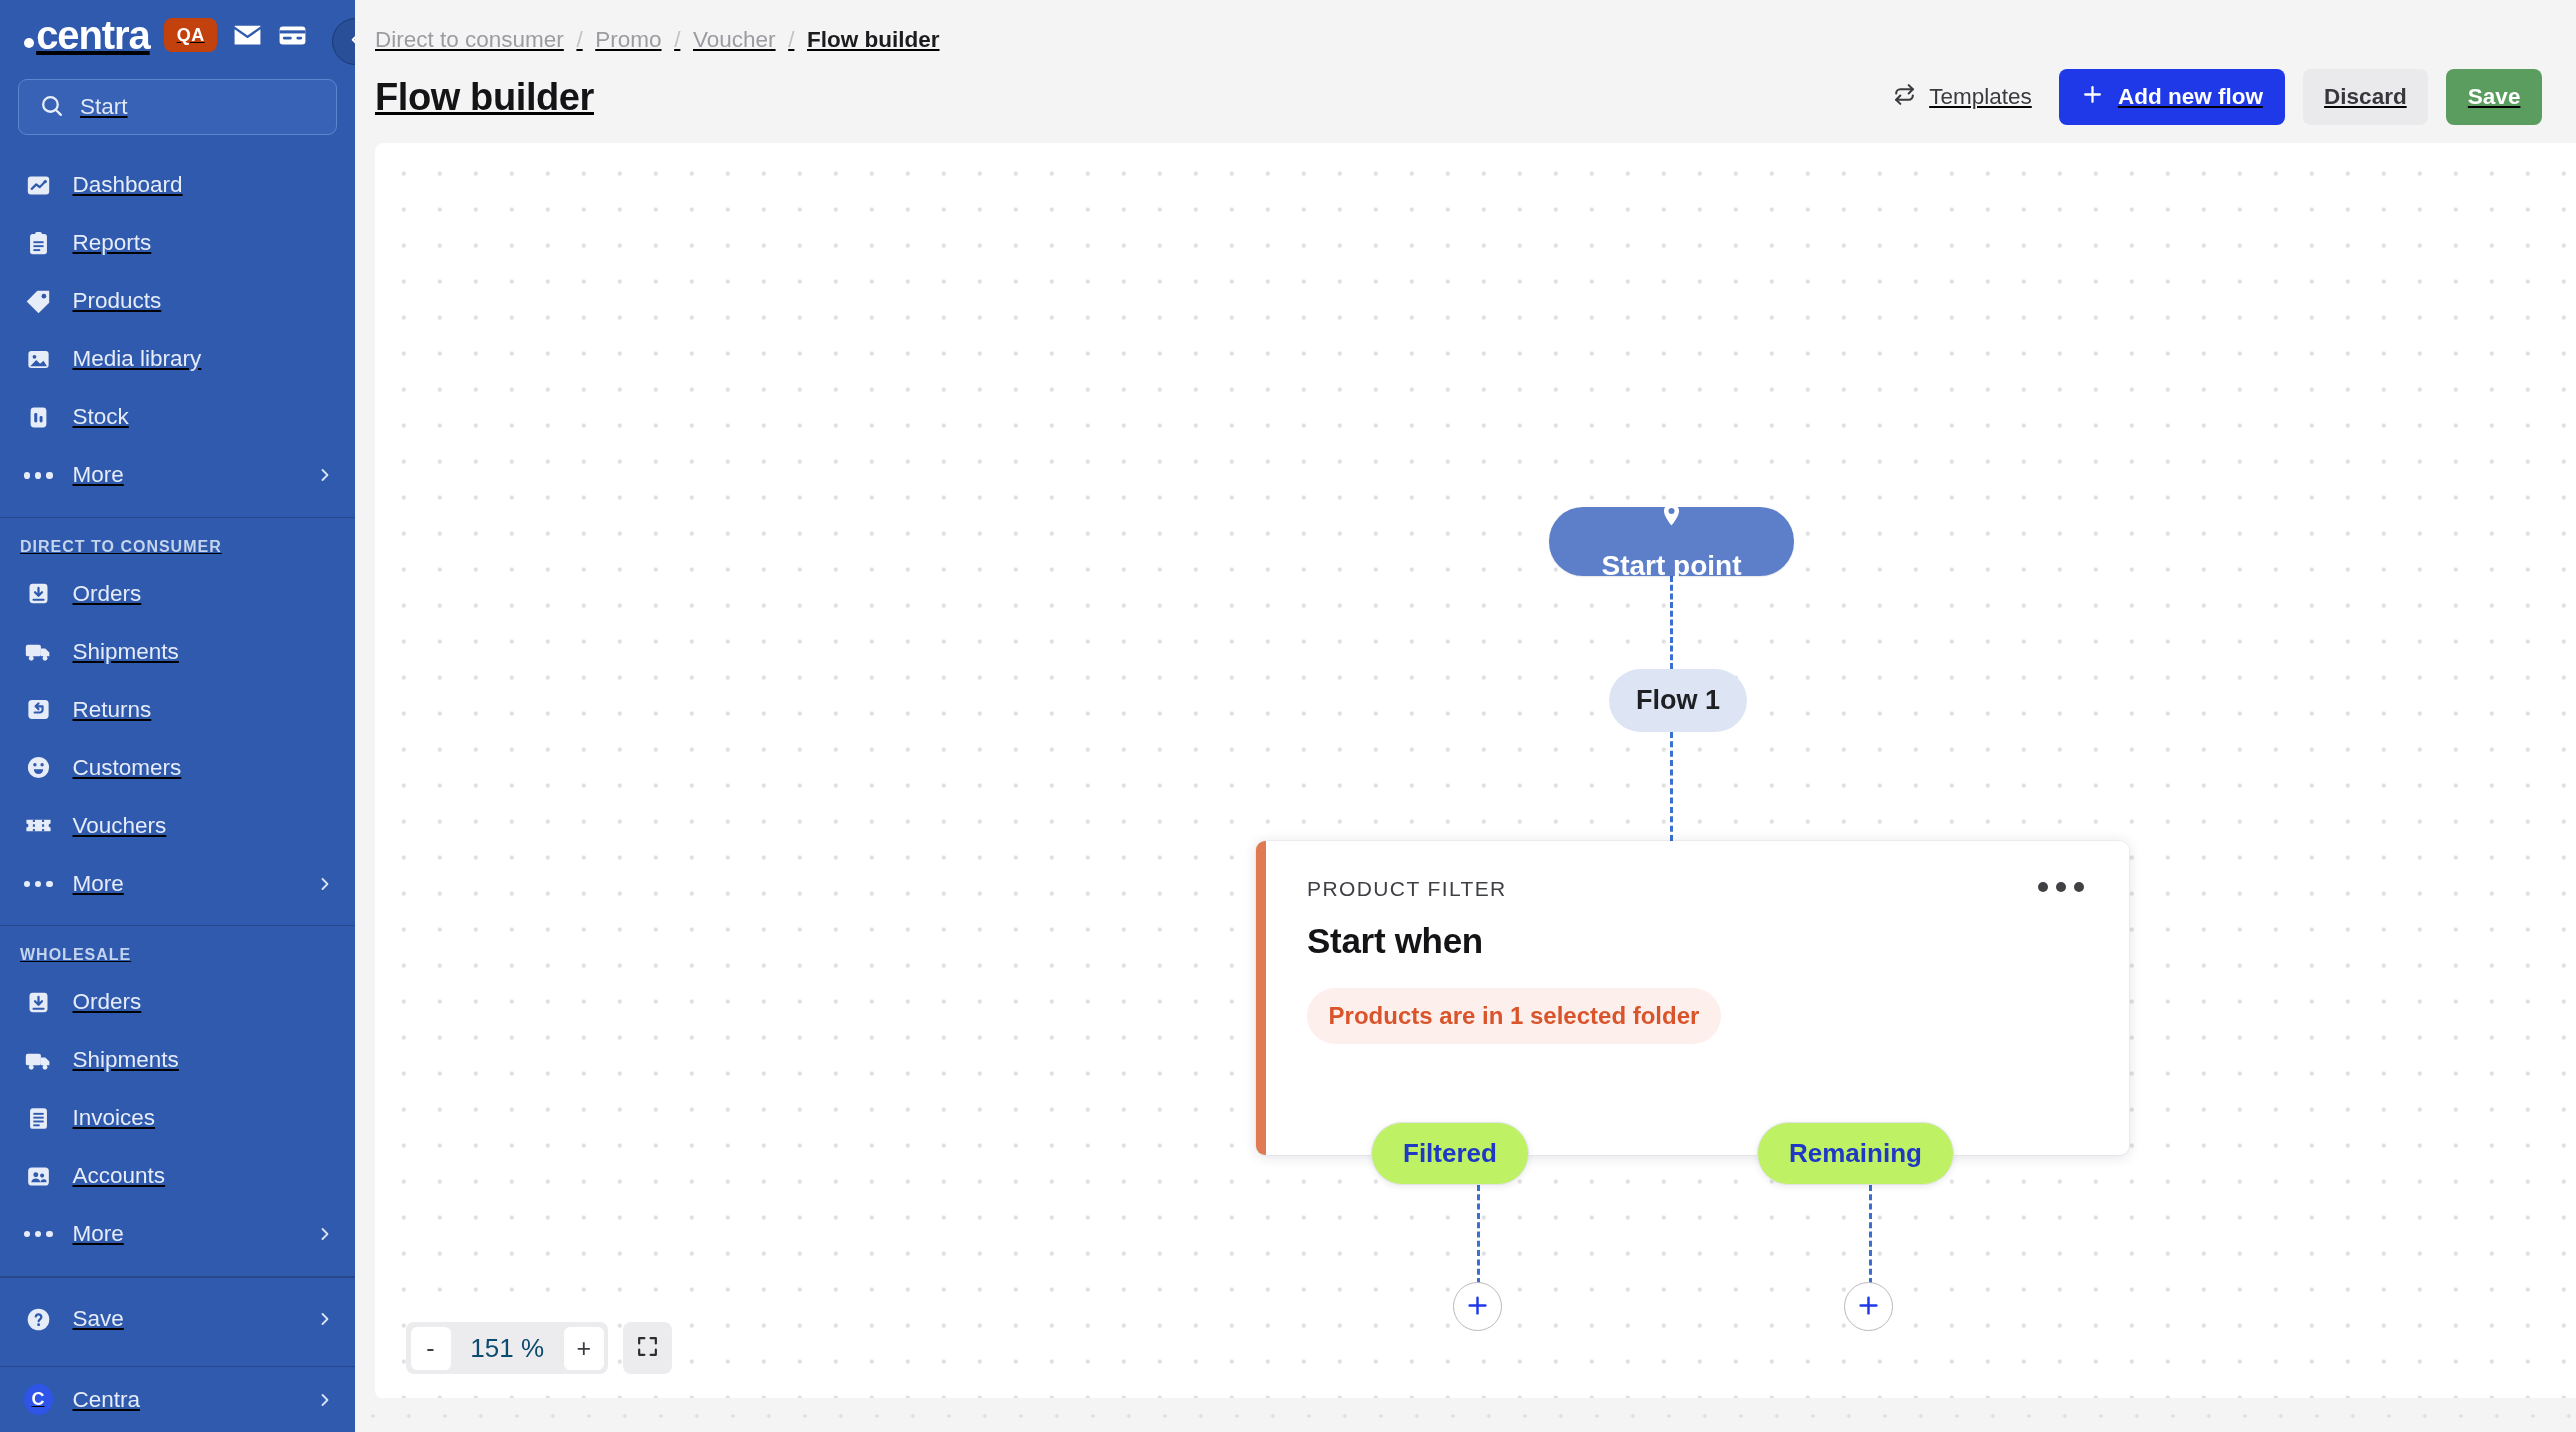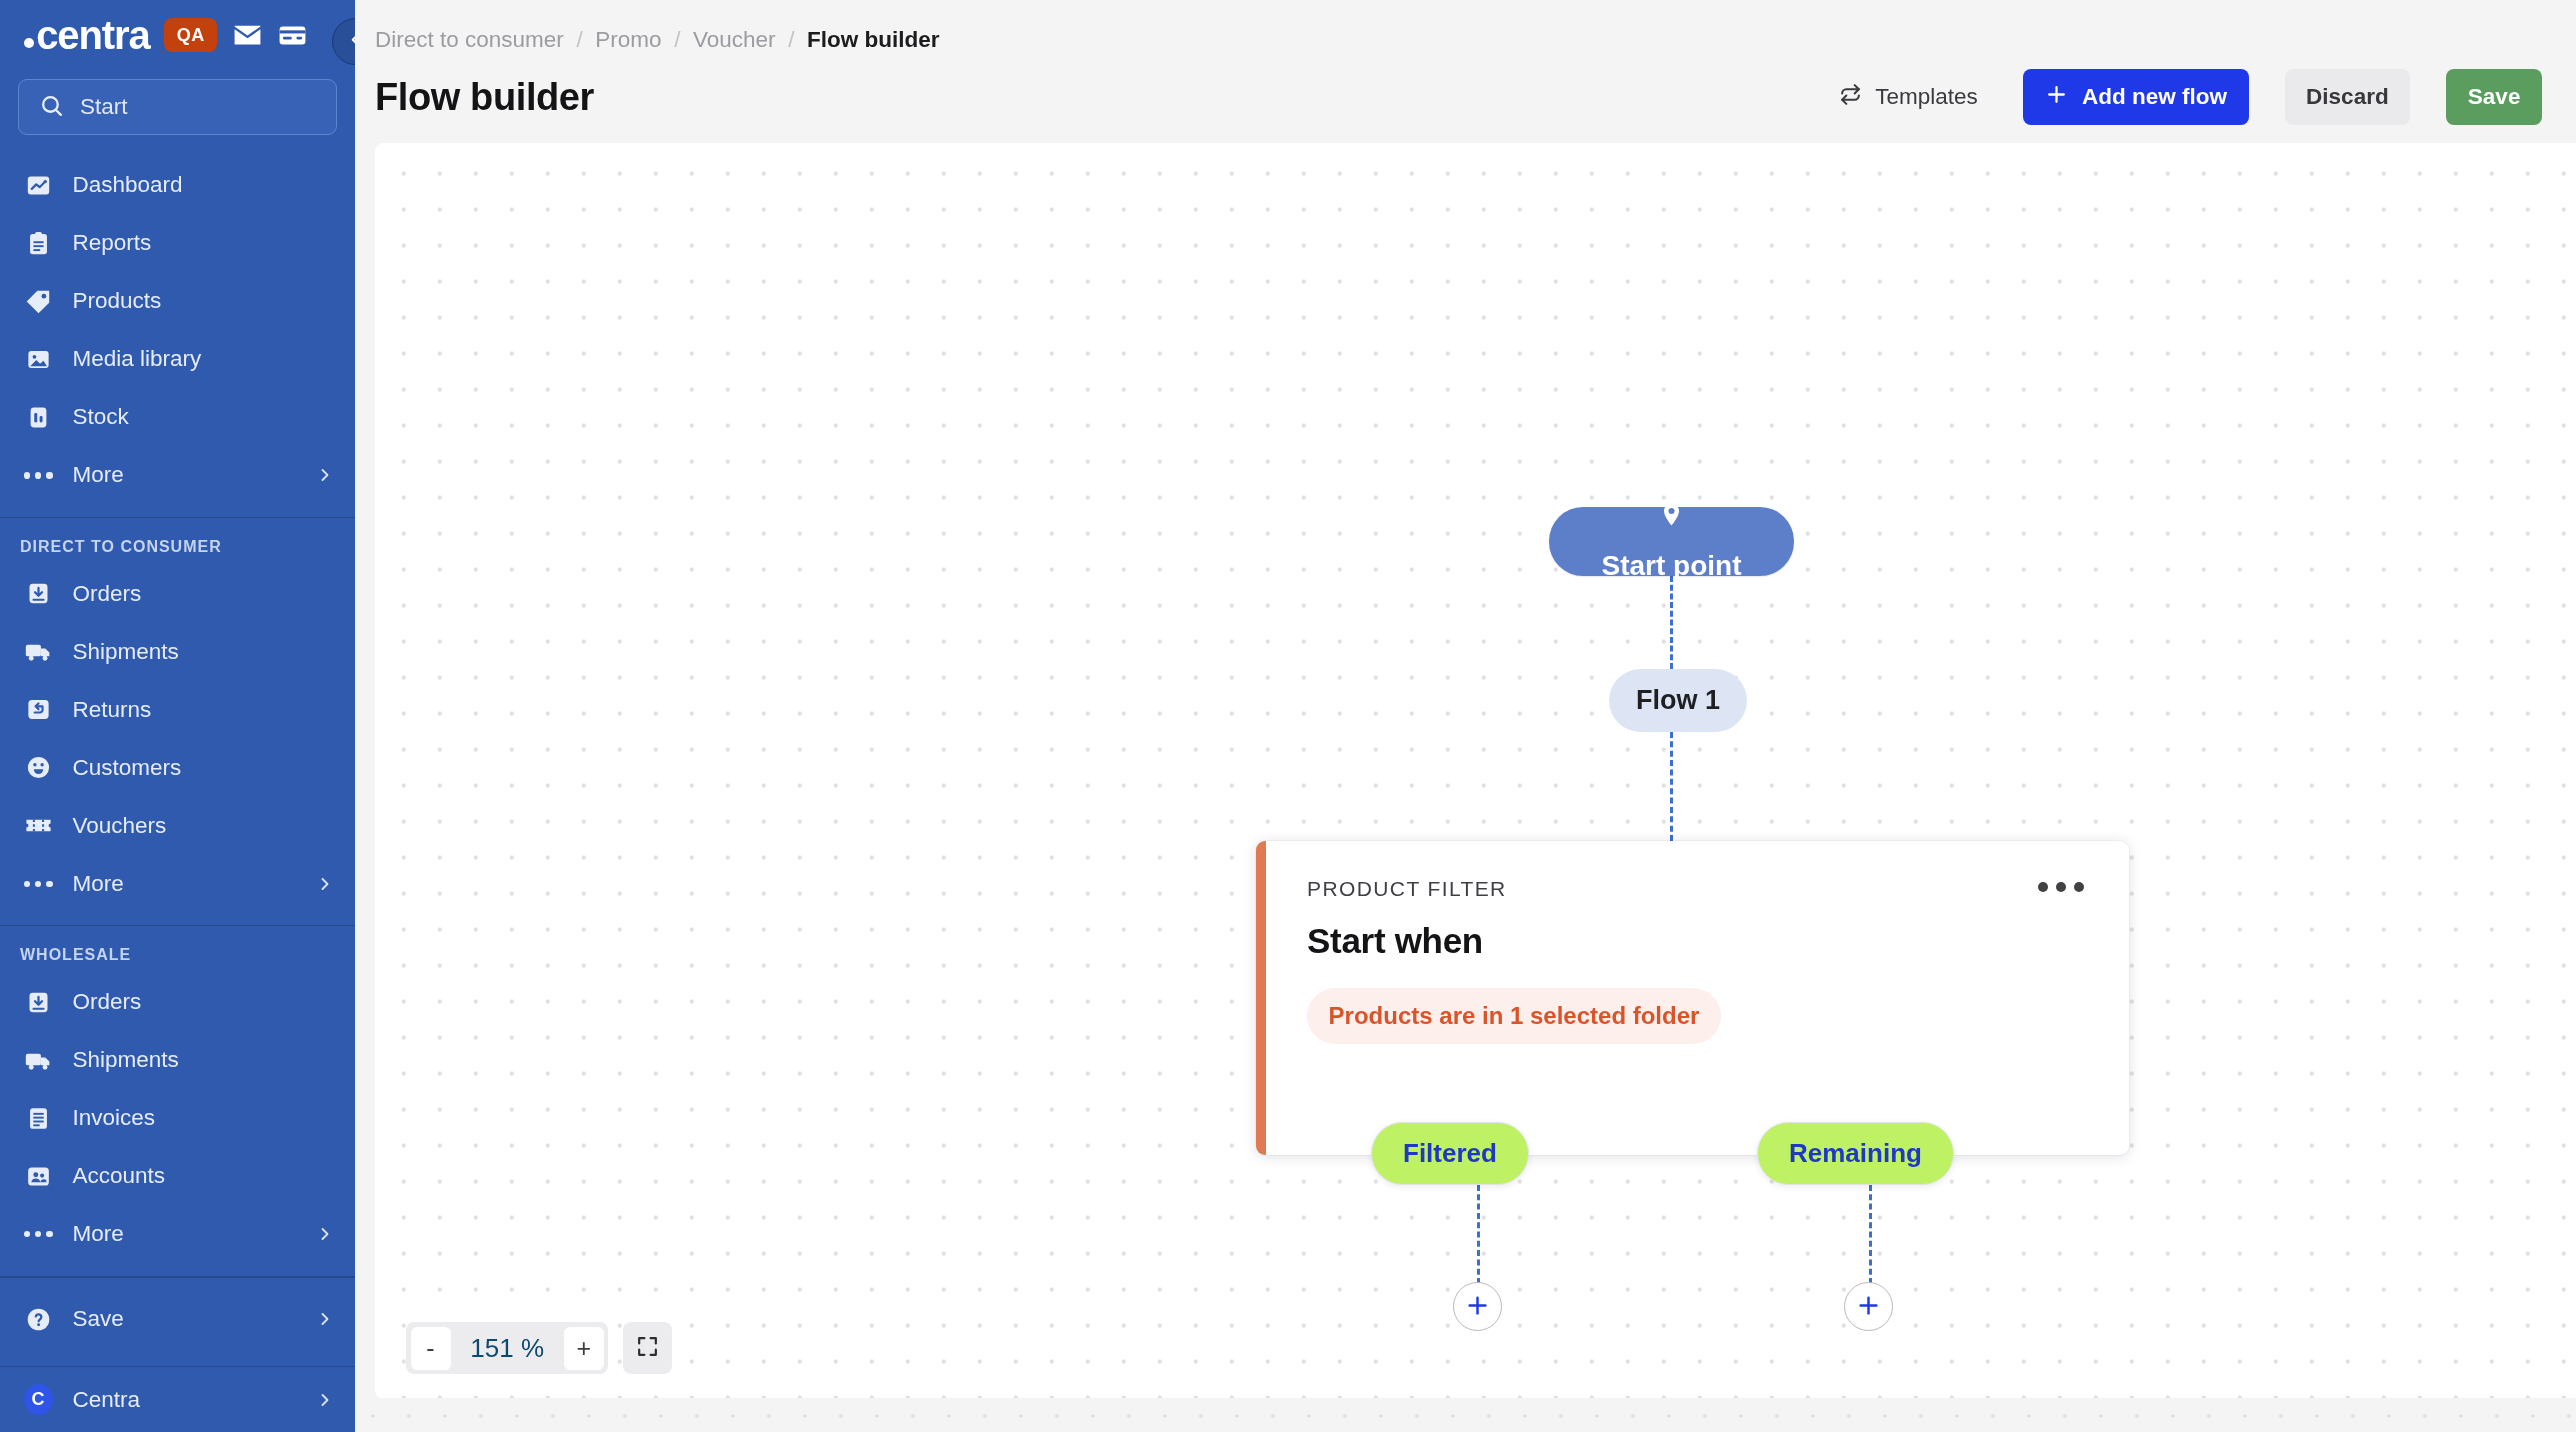--- a/index.html
+++ b/index.html
@@ -2,21 +2,21 @@
 <html style="font-size:14.4px"><head>
 <meta charset="utf-8">
 <style>
   * { box-sizing: border-box; margin: 0; padding: 0; }
   html, body {
     width: 2576px; height: 1432px;
     font-family: "Liberation Sans", sans-serif;
     background: #ffffff;
     overflow: hidden;
   }
-  #app { position: relative; width: 2576px; height: 1240px; display: flex; }
+  #app { position: relative; width: 2576px; height: 1240px; display: flex; text-decoration: underline; }
 
   
   .sidebar {
     width: 355px; height: 1432px;
     background: #2f5aad;
     position: relative;
     flex: 0 0 355px;
     overflow: hidden;
     display: flex; flex-direction: column;
   }
@@ -96,21 +96,21 @@
     font-size: 22.5px; color: #9b9ba1;
     padding: 27px 0 0 20px;
   }
   .breadcrumb .sep { color: #c2c2c8; }
   .breadcrumb .crumb.active { color: #1c1c1e; font-weight: 700; }
   .title-row {
     display: flex; align-items: center; justify-content: space-between;
     padding: 16px 0 0 20px;
   }
   .page-title { font-size: 38px; font-weight: 700; color: #141416; letter-spacing: -0.4px; }
-  .actions { display: flex; align-items: center; gap: 36px; }
+  .actions { display: flex; align-items: center; gap: 18px; }
   .btn {
     height: 56px; border-radius: 8px; display: flex; align-items: center;
     gap: 12.6px; padding: 0 21.6px; font-size: 22.5px; font-weight: 700;
     white-space: nowrap; line-height: 1;
   }
   .btn-ghost { background: transparent; color: #3a3a3f; font-weight: 400; padding: 0 9px; }
   .btn-primary { background: #1f39e8; color: #fff; }
   .btn-neutral { background: #eaeaec; color: #37373c; }
   .btn-save { background: #5a9d5f; color: #fff; }
 

